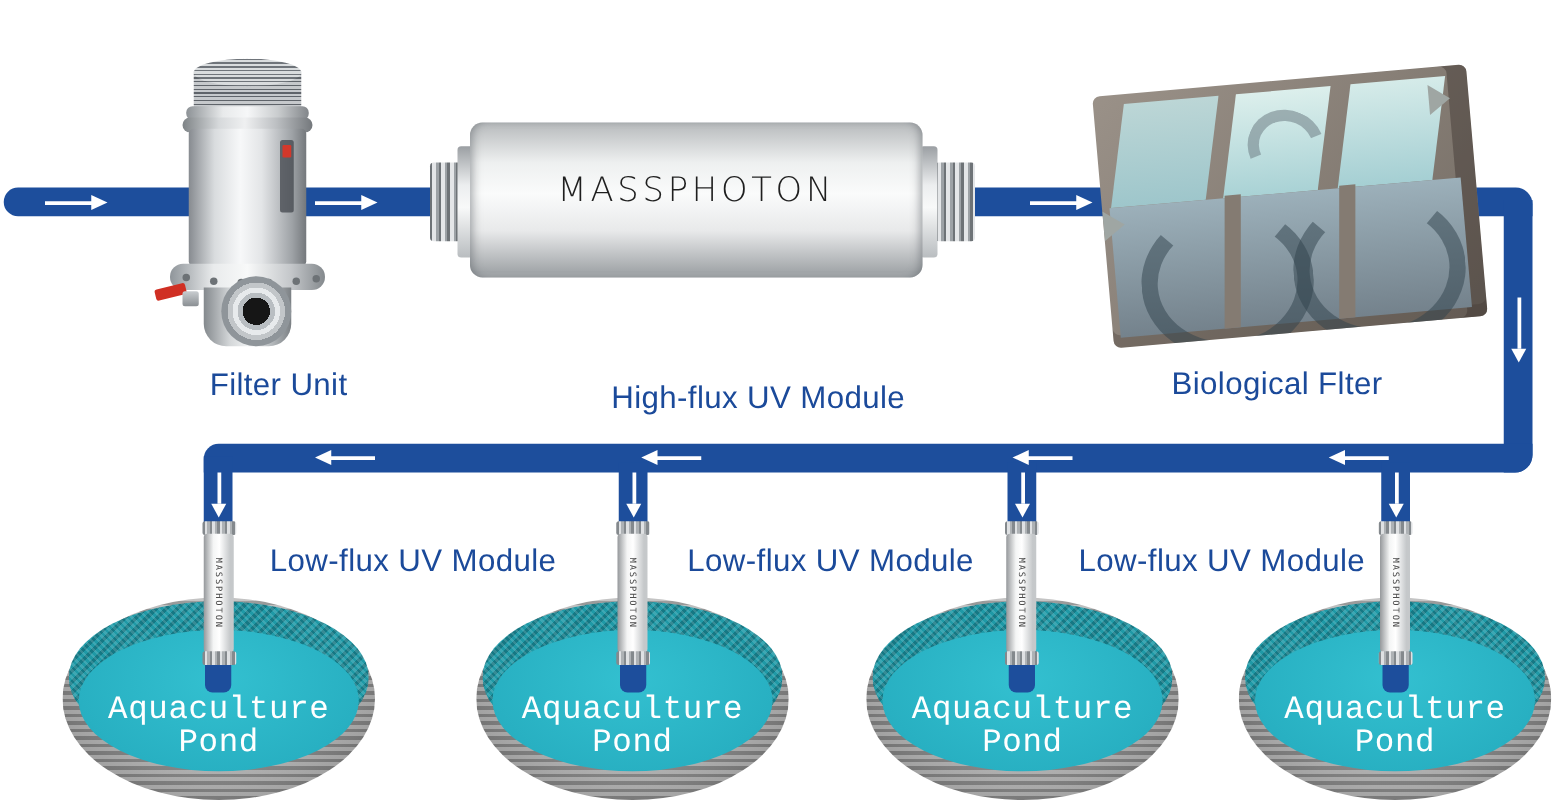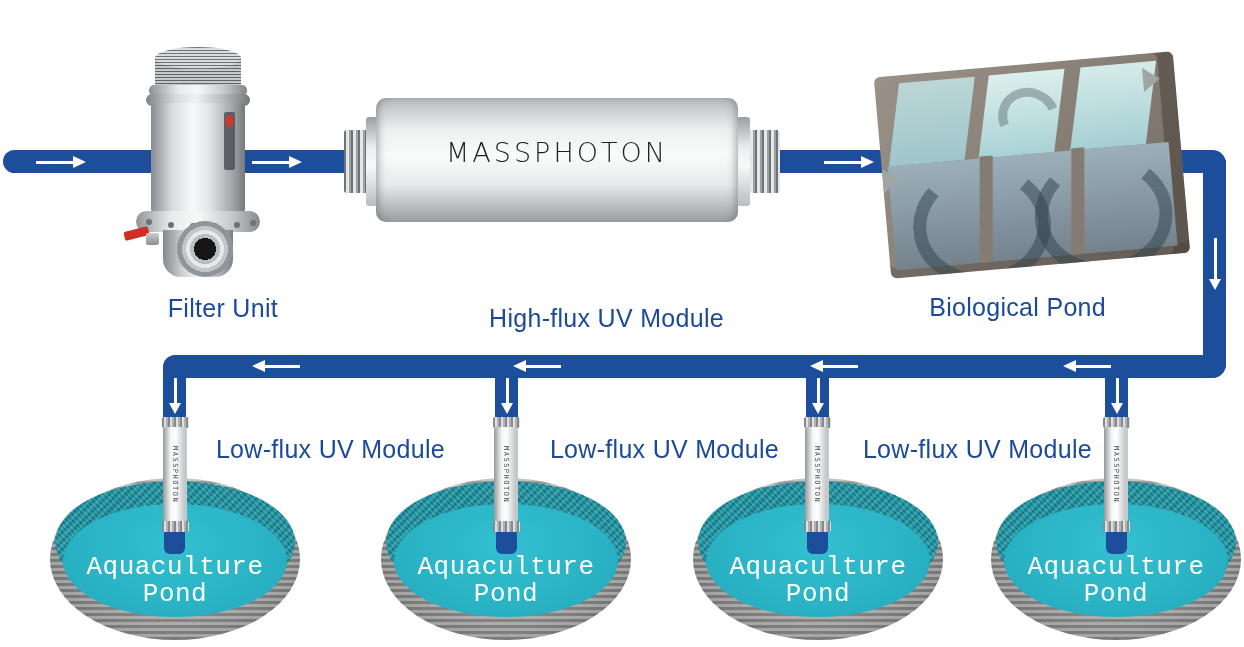--- a/index.html
+++ b/index.html
@@ -300,18 +300,18 @@
   <div class="lfm">
     <div class="lfm-cap" style="left:1103px;top:417px;"></div>
     <div class="lfm-body" style="left:1104px;top:427px;">
       <span class="lfm-text">MASSPHOTON</span>
     </div>
     <div class="lfm-cap" style="left:1103px;top:521px;"></div>
   </div>
 
   <div class="lbl" style="left:58px;top:294px;width:220px;">Filter Unit</div>
   <div class="lbl" style="left:424px;top:292px;width:300px;margin-top:12px;">High-flux UV Module</div>
-  <div class="lbl" style="left:856px;top:293px;width:250px;">Biological Pond</div>
+  <div class="lbl" style="left:856px;top:293px;width:250px;">Biological Flter</div>
   <div class="lbl" style="left:195px;top:435px;width:250px;">Low-flux UV Module</div>
   <div class="lbl" style="left:529px;top:435px;width:250px;">Low-flux UV Module</div>
   <div class="lbl" style="left:842px;top:435px;width:250px;">Low-flux UV Module</div>
 
 </div>
 
 </body></html>

